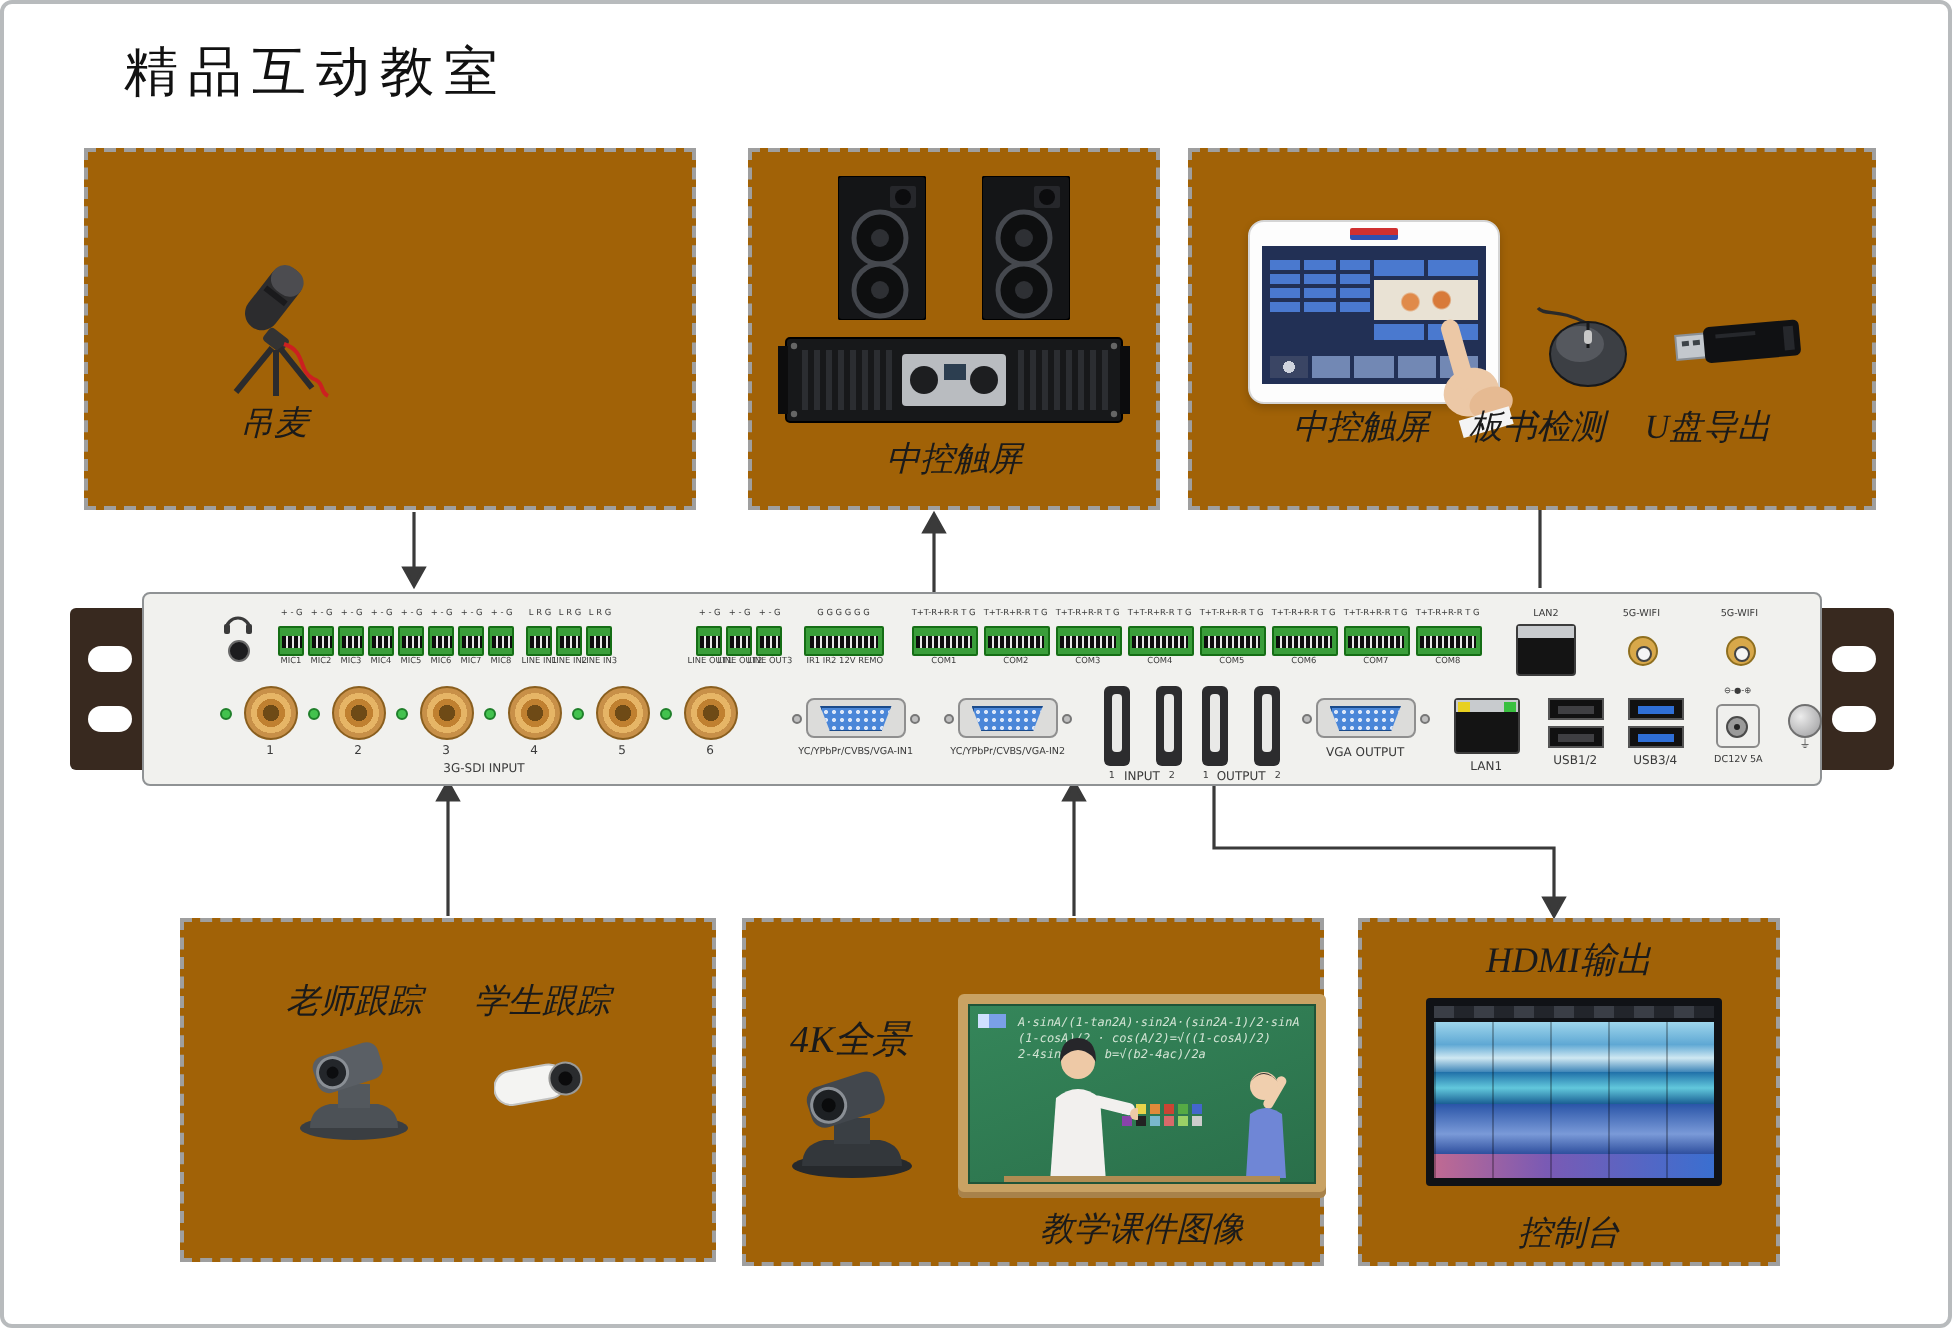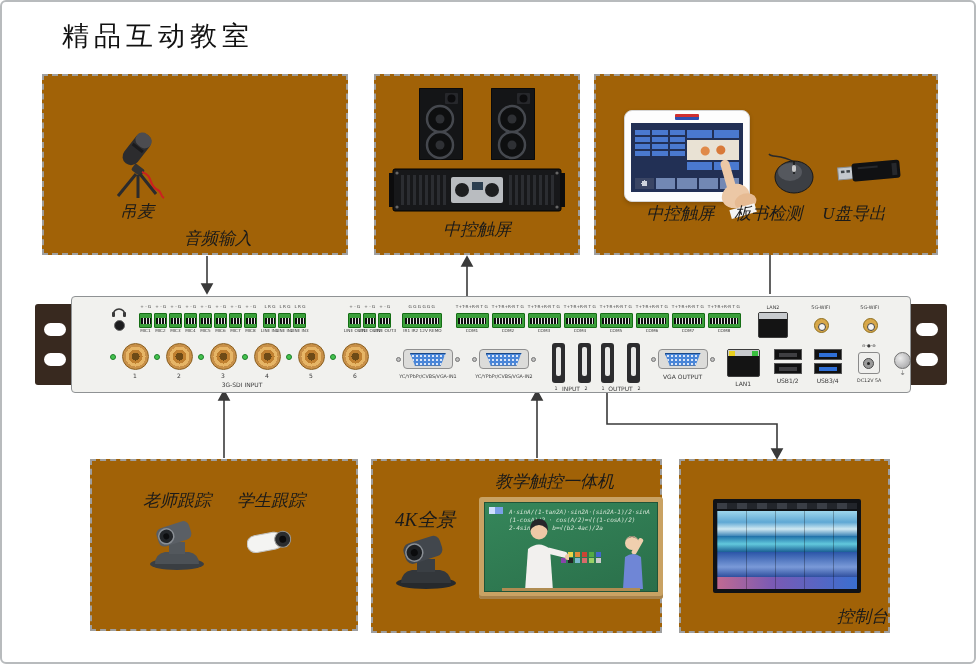--- a/index.html
+++ b/index.html
@@ -92,21 +92,21 @@
                border-radius:2px; }
   .videowall::before { content:""; display:block; height:6px; margin-bottom:2px;
                background:repeating-linear-gradient(90deg,#3a3e46 0 10px,#22252b 10px 20px); }
   .vw-screen { position:relative; height:78px; display:flex; flex-direction:column; overflow:hidden; }
   .vw-screen::after { content:""; position:absolute; inset:0;
                background:repeating-linear-gradient(90deg,rgba(0,0,0,.28) 0 1px,transparent 1px 29px); }
   .vw1 { flex:3; background:linear-gradient(180deg,#9ed6ec 0%,#5fa8d4 45%,#cfe8f2 72%,#3f86b8 100%); }
   .vw2 { flex:2; background:linear-gradient(180deg,#1f6fa8 0%,#62c8dc 50%,#1a5f94 100%); }
   .vw3 { flex:3; background:linear-gradient(180deg,#2a55a8 0%,#7a9ad8 60%,#2f4f9e 100%); }
   .vw4 { flex:1.4; background:linear-gradient(90deg,#c06a92 0%,#7a5ab4 40%,#3a6fd0 100%); }
-  .cons-cap-bot { position:absolute; left:0; right:0; top:144px; text-align:right; }
+  .cons-cap-bot { position:absolute; left:0; right:0; top:144px; text-align:center; }
 
   
   .rack { position:absolute; left:33px; top:292px; width:912px; height:101px; }
   .ear { position:absolute; top:10px; width:40px; height:81px; background:#38291f; border-radius:3px;
          display:flex; flex-direction:column; align-items:center; justify-content:space-around; padding:10px 0; }
   .ear.left { left:0; } .ear.right { right:0; }
   .hole { width:22px; height:13px; background:#fff; border-radius:7px; }
   .face { position:absolute; left:36px; right:36px; top:2px; bottom:2px; background:#f1f1ee;
           border:1px solid #8f9294; border-radius:4px; }
 
@@ -220,21 +220,20 @@
               <rect x="24" y="17" width="13" height="3" fill="#1a1a1c"></rect>
             </g>
             <rect x="28" y="38" width="12" height="8" rx="2" fill="#333" transform="rotate(38 34 42)"></rect>
             <path d="M32 46 L14 68 M34 47 L34 70 M36 46 L52 66" stroke="#2b2b2d" stroke-width="3" fill="none"></path>
             <path d="M38 44 C50 48 44 58 54 62 C58 64 56 68 60 70" stroke="#cc2020" stroke-width="2" fill="none"></path>
           </svg>
         </div>
         <div class="cn">吊麦</div>
       </div>
     </div>
-    <div class="cap">音频输入</div>
   </div>
 
   <div class="dbox" id="box-ao">
     <div class="spk-row">
       <svg width="44" height="72" viewBox="0 0 44 72">
         <rect x="0" y="0" width="44" height="72" rx="2" fill="#141517" stroke="#000"></rect>
         <rect x="26" y="5" width="13" height="11" rx="1" fill="#26272b"></rect>
           <circle cx="32.5" cy="10.5" r="4" fill="#0c0c0e"></circle>
         <circle cx="21" cy="31" r="13" fill="#0e0f10" stroke="#45484e" stroke-width="2.5"></circle>
           <circle cx="21" cy="31" r="4.5" fill="#2e3034"></circle>
@@ -373,21 +372,20 @@
             <rect x="0" y="7" width="36" height="17" rx="8.5" fill="#f4f4f2" stroke="#c2c2c0"></rect>
             <circle cx="36" cy="15.5" r="8" fill="#2a2c2e" stroke="#9a9a98"></circle>
             <circle cx="36" cy="15.5" r="3.5" fill="#0b0b0c"></circle>
           </g>
         </svg>
       </div>
     </div>
   </div>
 
   <div class="dbox" id="box-teach">
-    <div class="cn teach-cap-top">教学触控一体机</div>
     <div class="pano-label">4K全景</div>
     <svg class="pano-cam" width="70" height="56" viewBox="0 0 70 56">
       <ellipse cx="35" cy="50" rx="30" ry="6" fill="#26292c"></ellipse>
       <path d="M10 50 Q10 39 21 37 L49 37 Q60 39 60 50 Z" fill="#33373b"></path>
       <rect x="26" y="26" width="18" height="13" fill="#3a3f44"></rect>
       <g transform="rotate(-18 33 17)">
         <rect x="13" y="6" width="38" height="21" rx="7" fill="#42474d"></rect>
         <circle cx="23" cy="16.5" r="8.5" fill="#1d2023" stroke="#8a8f95" stroke-width="1.5"></circle>
         <circle cx="23" cy="16.5" r="3.5" fill="#0a0b0c"></circle>
       </g>
@@ -423,23 +421,25 @@
         </svg>
         <svg class="s-person" width="40" height="58" viewBox="0 0 40 58">
           <rect x="22" y="6" width="5" height="18" rx="2.5" transform="rotate(30 24 15)" fill="#f0cfae"></rect>
           <path d="M10 58 L12 26 Q20 20 28 26 L30 58 Z" fill="#6f86d6"></path>
           <circle cx="19" cy="12" r="7" fill="#f0cfae"></circle>
           <path d="M12 10 Q19 1 26 10 L24 8 Q19 4 14 8 Z" fill="#2b2b2b"></path>
         </svg>
         <div class="tray"></div>
       </div>
     </div>
+    <div class="cn teach-cap-bot">教学课件图像</div>
   </div>
 
   <div class="dbox" id="box-cons">
+    <div class="cons-cap-top">HDMI输出</div>
     <div class="videowall">
       <div class="vw-screen">
           <div class="vw1"></div>
           <div class="vw2"></div>
           <div class="vw3"></div>
           <div class="vw4"></div>
         </div>
     </div>
     <div class="cn cons-cap-bot">控制台</div>
   </div>

